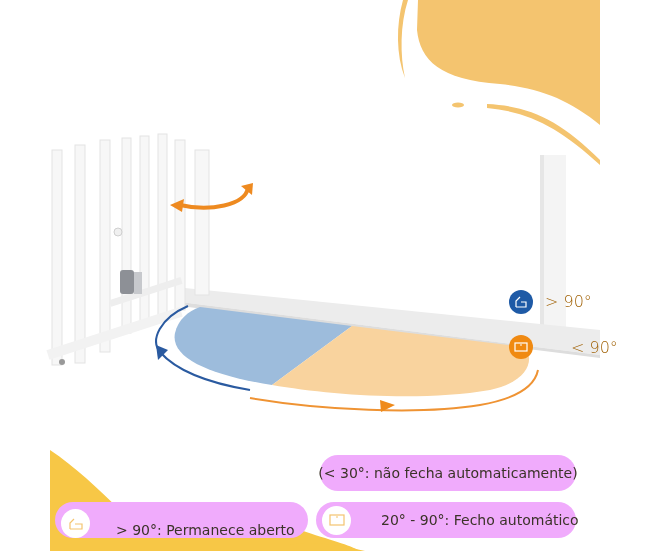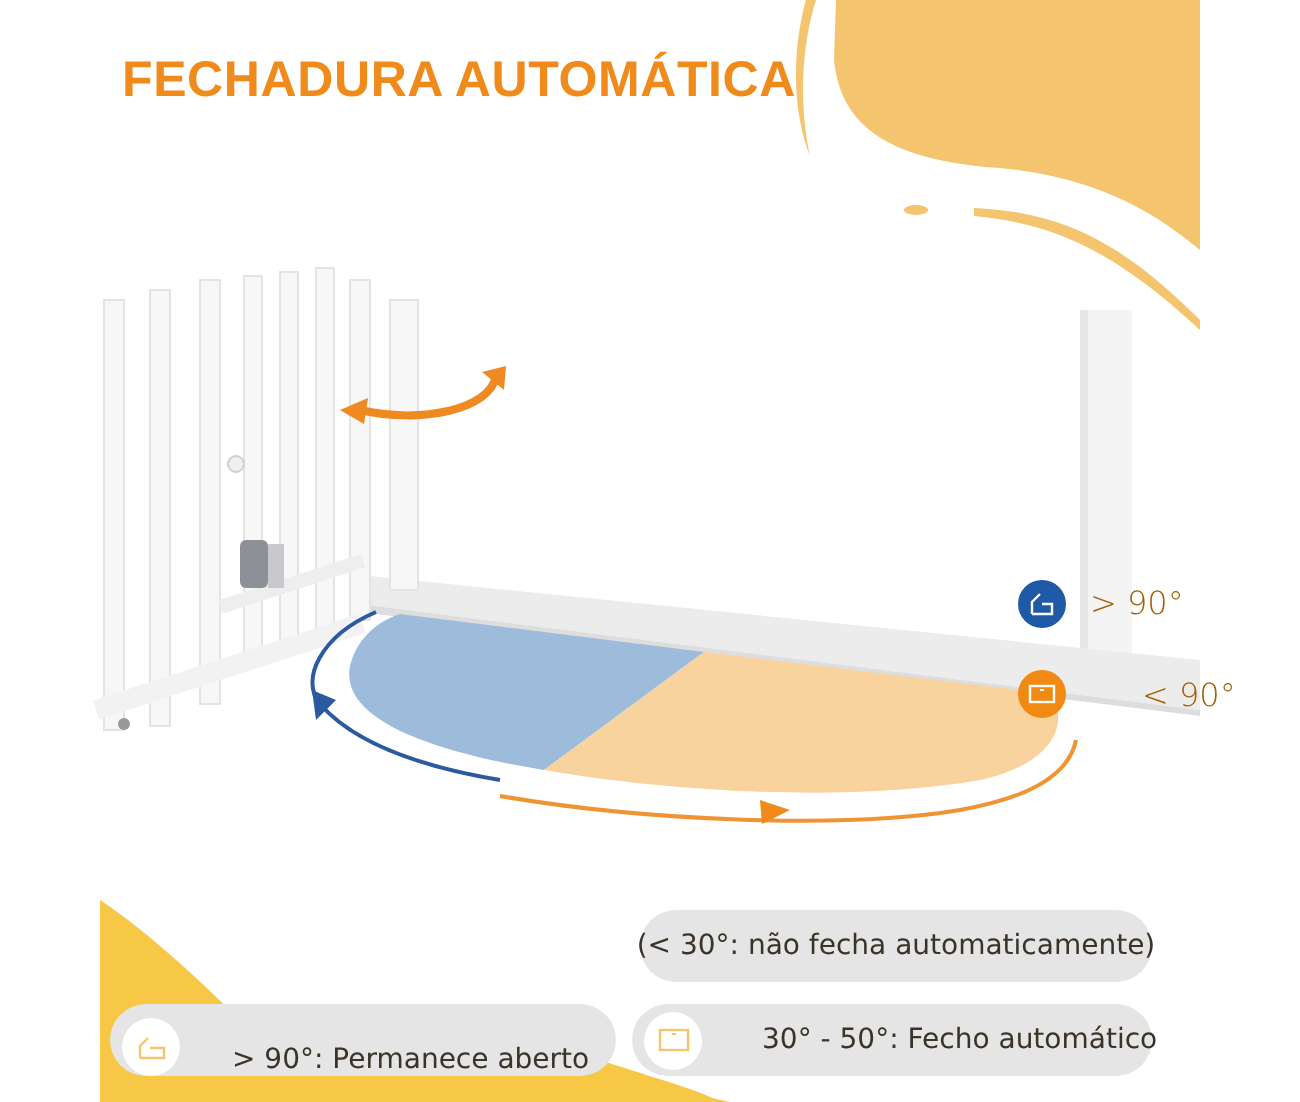--- a/index.html
+++ b/index.html
@@ -10,21 +10,21 @@
     position:absolute; left:61px; top:26px;
     font-family:"Liberation Sans", sans-serif; font-weight:bold;
     font-size:25px; letter-spacing:0.3px; color:#ef8a1b;
   }
   .deg-label {
     position:absolute; font-size:16px; color:#a16207;
     font-family:"DejaVu Sans", sans-serif; font-weight:300;
   }
   .pill {
     position:absolute; height:36px; border-radius:18px;
-    background:#e5e5e5; display:flex; align-items:center;
+    background:#f0abfc; display:flex; align-items:center;
     font-family:"DejaVu Sans", sans-serif; font-size:14px; color:#3b3328;
   }
   .pill .circle {
     width:29px; height:29px; border-radius:50%; background:#ffffff;
     display:flex; align-items:center; justify-content:center; flex:0 0 auto;
   }
   .pill .txt { white-space:nowrap; }
   .badge {
     position:absolute; width:24px; height:24px; border-radius:50%;
     display:flex; align-items:center; justify-content:center;
@@ -76,21 +76,20 @@
     <path d="M200 307 L352 326 L272 385 C210 375 170 358 175 333 C178 320 188 311 200 307 Z" fill="#9dbcdc"></path>
     <path d="M352 326 L525 347 C535 360 528 382 490 390 C420 402 330 395 272 385 Z" fill="#f9d39e"></path>
 
     <path d="M188 306 C160 318 150 340 160 352 C180 375 220 385 250 390" stroke="#2a5aa0" stroke-width="2" fill="none"></path>
     <polygon points="158,360 156,345 168,350" fill="#2a5aa0"></polygon>
 
     <path d="M250 398 C320 410 420 415 480 405 C520 398 535 385 538 370" stroke="#ef9333" stroke-width="2" fill="none"></path>
     <polygon points="395,405 380,400 381,412" fill="#ef8a1b"></polygon>
   </svg>
 
-  <div class="title">FECHADURA AUTOMÁTICA</div>
 
   <div class="badge" style="left:509px;top:290px;background:#1e5aa6;">
     <svg width="14" height="12">
       <path d="M2 11 L2 5 L6 1 M2 11 L12 11 L12 6 L7 6" stroke="#ffffff" stroke-width="1.2" fill="none"></path>
     </svg>
   </div>
   <div class="deg-label" style="left:545px;top:292px;">&gt; 90°</div>
 
   <div class="badge" style="left:509px;top:335px;background:#f08a12;">
     <svg width="14" height="10">
@@ -113,15 +112,15 @@
     <span class="txt" style="margin-left:26px;">&gt; 90°: Permanece aberto</span>
   </div>
 
   <div class="pill" style="left:316px;top:502px;width:260px;padding-left:6px;">
     <div class="circle">
       <svg width="16" height="12">
         <rect x="1" y="1" width="14" height="10" stroke="#f4c46f" stroke-width="1.2" fill="none"></rect>
         <line x1="7" y1="3" x2="9" y2="3" stroke="#f4c46f" stroke-width="1"></line>
       </svg>
     </div>
-    <span class="txt" style="margin-left:30px;">30° - 50°: Fecho automático</span>
+    <span class="txt" style="margin-left:30px;">20° - 90°: Fecho automático</span>
   </div>
 </div>
 
 </body></html>

